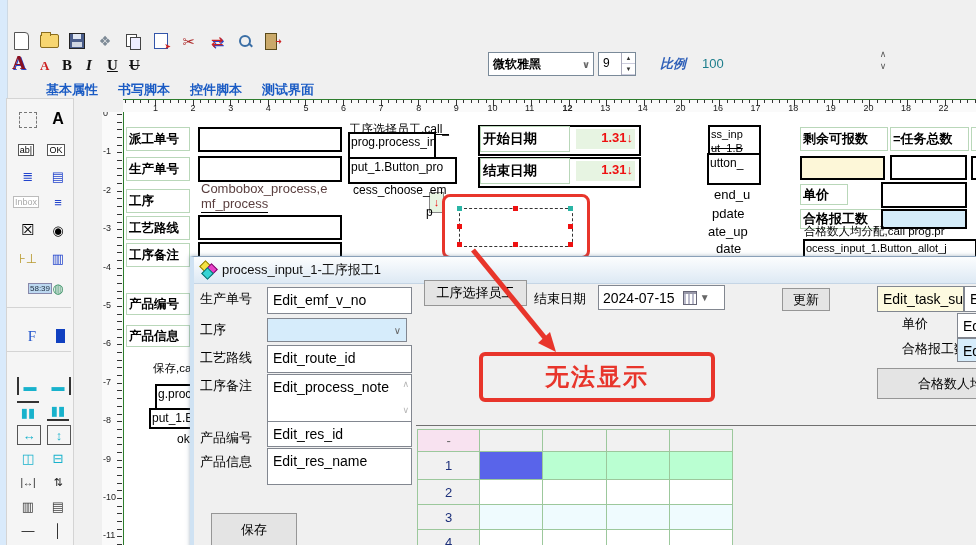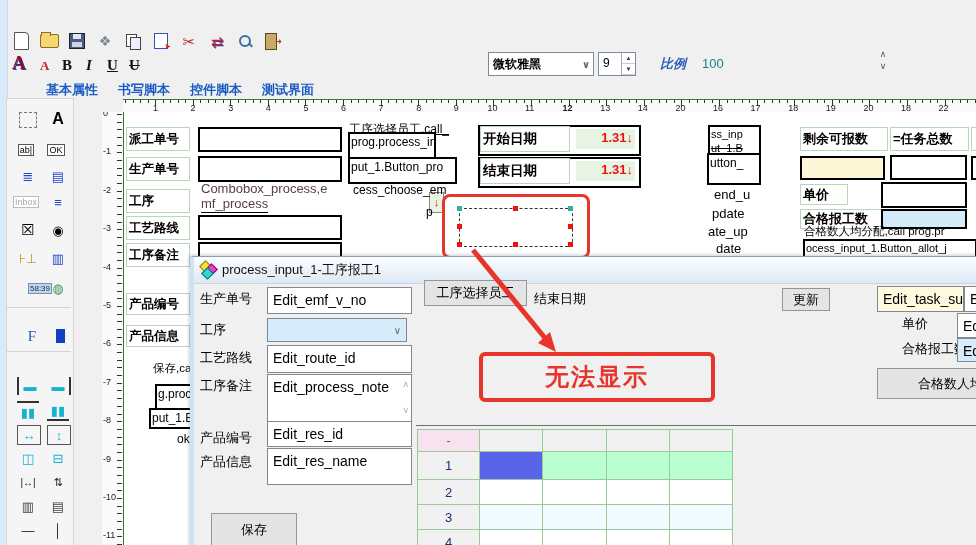--- a/index.html
+++ b/index.html
@@ -516,20 +516,25 @@
           <span>∨</span>
         </span>
     </div>
     <div class="dlg-label" style="left:6px;top:172px">产品编号</div>
     <div class="dlg-edit" style="left:73px;top:164px;width:138px;height:20px">Edit_res_id</div>
     <div class="dlg-label" style="left:6px;top:196px">产品信息</div>
     <div class="dlg-edit" style="left:73px;top:191px;width:138px;height:31px">Edit_res_name</div>
     <div class="btn" style="left:17px;top:256px;width:84px;height:31px">保存</div>
     <div class="btn" style="left:230px;top:23px;width:101px;height:24px">工序选择员工</div>
     <div class="dlg-label" style="left:340px;top:33px">结束日期</div>
+    <div class="datepick" style="left:404px;top:28px;width:121px;height:23px">
+      <span>2024-07-15</span>
+      <span class="cal-ic"></span>
+      <span class="chev" style="margin-left:3px">▼</span>
+    </div>
     <div class="btn" style="left:588px;top:31px;width:46px;height:21px">更新</div>
     <div class="dlg-edit" style="left:683px;top:29px;width:80px;height:20px;background:#fdfae0">Edit_task_sur</div>
     <div class="dlg-edit" style="left:770px;top:29px;width:48px;height:20px">Edit</div>
     <div class="dlg-label" style="left:708px;top:58px">单价</div>
     <div class="dlg-edit" style="left:763px;top:56px;width:55px;height:19px">Edit</div>
     <div class="dlg-label" style="left:708px;top:83px">合格报工数</div>
     <div class="dlg-edit" style="left:763px;top:81px;width:55px;height:18px;background:#d6ecfb">Edit</div>
     <div class="btn" style="left:683px;top:111px;width:135px;height:29px;justify-content:flex-start;padding-left:40px">合格数人均分</div>
     <div class="annot" style="left:285px;top:95px;width:228px;height:42px">无法显示</div>
     <div class="abs" style="left:222px;top:168px;width:600px;height:1px;background:#707070"></div>

